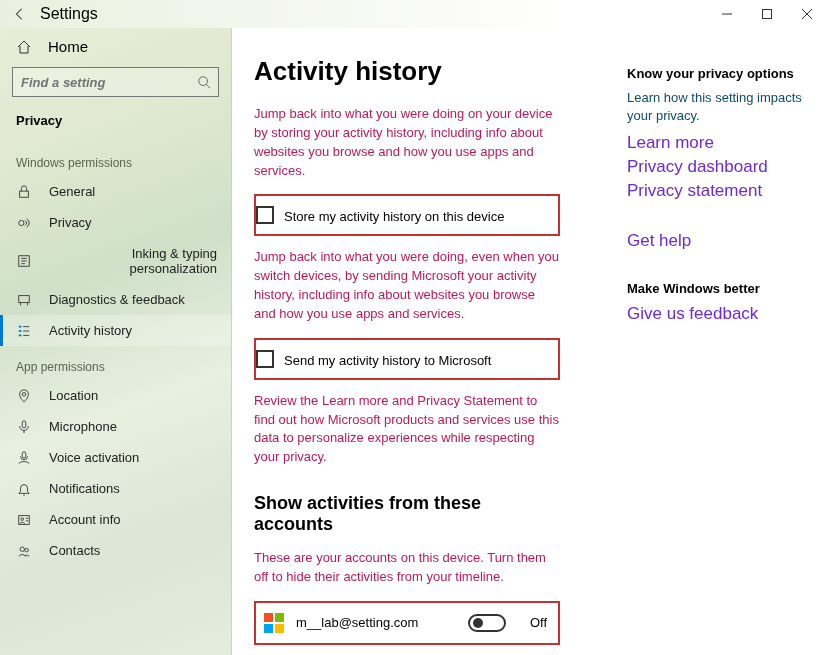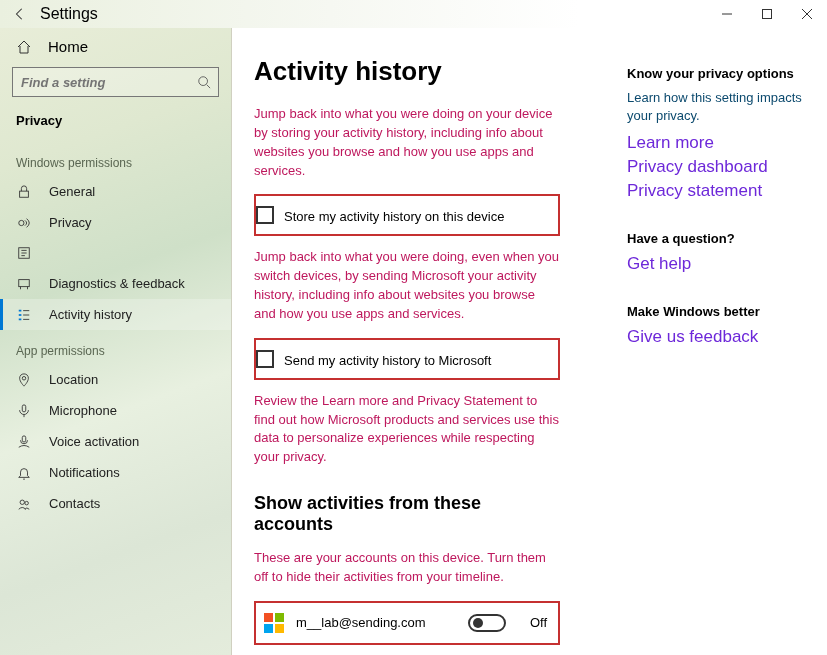--- a/index.html
+++ b/index.html
@@ -190,20 +190,21 @@
       </div>
       <div class="nav-item">
         <span class="icon">
             <svg width="14" height="14" viewBox="0 0 16 16">
               <rect x="2" y="2" width="12" height="12" stroke="#333" fill="none"></rect>
               <line x1="5" y1="5" x2="11" y2="5" stroke="#333"></line>
               <line x1="5" y1="8" x2="11" y2="8" stroke="#333"></line>
               <line x1="5" y1="11" x2="9" y2="11" stroke="#333"></line>
             </svg>
           </span>
+        <span>Inking &amp; typing personalization</span>
       </div>
       <div class="nav-item">
         <span class="icon">
             <svg width="14" height="14" viewBox="0 0 16 16">
               <rect x="2" y="3" width="12" height="8" stroke="#333" fill="none"></rect>
               <line x1="4" y1="11" x2="4" y2="14" stroke="#333"></line>
               <line x1="12" y1="11" x2="12" y2="14" stroke="#333"></line>
             </svg>
           </span>
         <span>Diagnostics &amp; feedback</span>
@@ -252,20 +253,32 @@
         <span>Voice activation</span>
       </div>
       <div class="nav-item">
         <span class="icon">
             <svg width="14" height="14" viewBox="0 0 16 16">
               <path d="M4 11 V7 a4 4 0 0 1 8 0 V11 L14 13 H2 Z" stroke="#333" fill="none"></path>
               <line x1="7" y1="15" x2="9" y2="15" stroke="#333"></line>
             </svg>
           </span>
         <span>Notifications</span>
+      </div>
+      <div class="nav-item">
+        <span class="icon">
+            <svg width="14" height="14" viewBox="0 0 16 16">
+              <rect x="2" y="3" width="12" height="10" stroke="#333" fill="none"></rect>
+              <circle cx="6" cy="7" r="1.5" stroke="#333" fill="none"></circle>
+              <path d="M3 12 Q6 9 9 12" stroke="#333" fill="none"></path>
+              <line x1="10" y1="6" x2="13" y2="6" stroke="#333"></line>
+              <line x1="10" y1="9" x2="13" y2="9" stroke="#333"></line>
+            </svg>
+          </span>
+        <span>Account info</span>
       </div>
       <div class="nav-item">
         <span class="icon">
             <svg width="14" height="14" viewBox="0 0 16 16">
               <circle cx="6" cy="6" r="2.5" stroke="#333" fill="none"></circle>
               <circle cx="11" cy="7" r="2" stroke="#333" fill="none"></circle>
               <path d="M2 14 Q6 10 10 14 M9 14 Q11 11 14 14" stroke="#333" fill="none"></path>
             </svg>
           </span>
         <span>Contacts</span>
@@ -289,42 +302,41 @@
 
         <h2>Show activities from these accounts</h2>
         <p>These are your accounts on this device. Turn them off to hide their activities from your timeline.</p>
         <div class="account-row">
           <div class="mslogo">
               <div></div>
               <div></div>
               <div></div>
               <div></div>
             </div>
-          <span class="account-email">m__lab@sending.com</span>
+          <span class="account-email">m__lab@setting.com</span>
           <div class="toggle">
               <div class="knob"></div>
             </div>
           <span class="toggle-label">Off</span>
         </div>
 
         <h2>Clear activity history</h2>
         <p>Clear history for m__lab@outlook.com</p>
 
       </div>
 
       <div class="aside">
         <div class="block">
           <h3>Know your privacy options</h3>
           <p>Learn how this setting impacts your privacy.</p>
           <a>Learn more</a>
           <a>Privacy dashboard</a>
           <a>Privacy statement</a>
         </div>
         <div class="block">
-          <h3>Have a question?</h3>
           <a>Get help</a>
         </div>
         <div class="block">
           <h3>Make Windows better</h3>
           <a>Give us feedback</a>
         </div>
       </div>
     </div>
   </div>
 </div>

